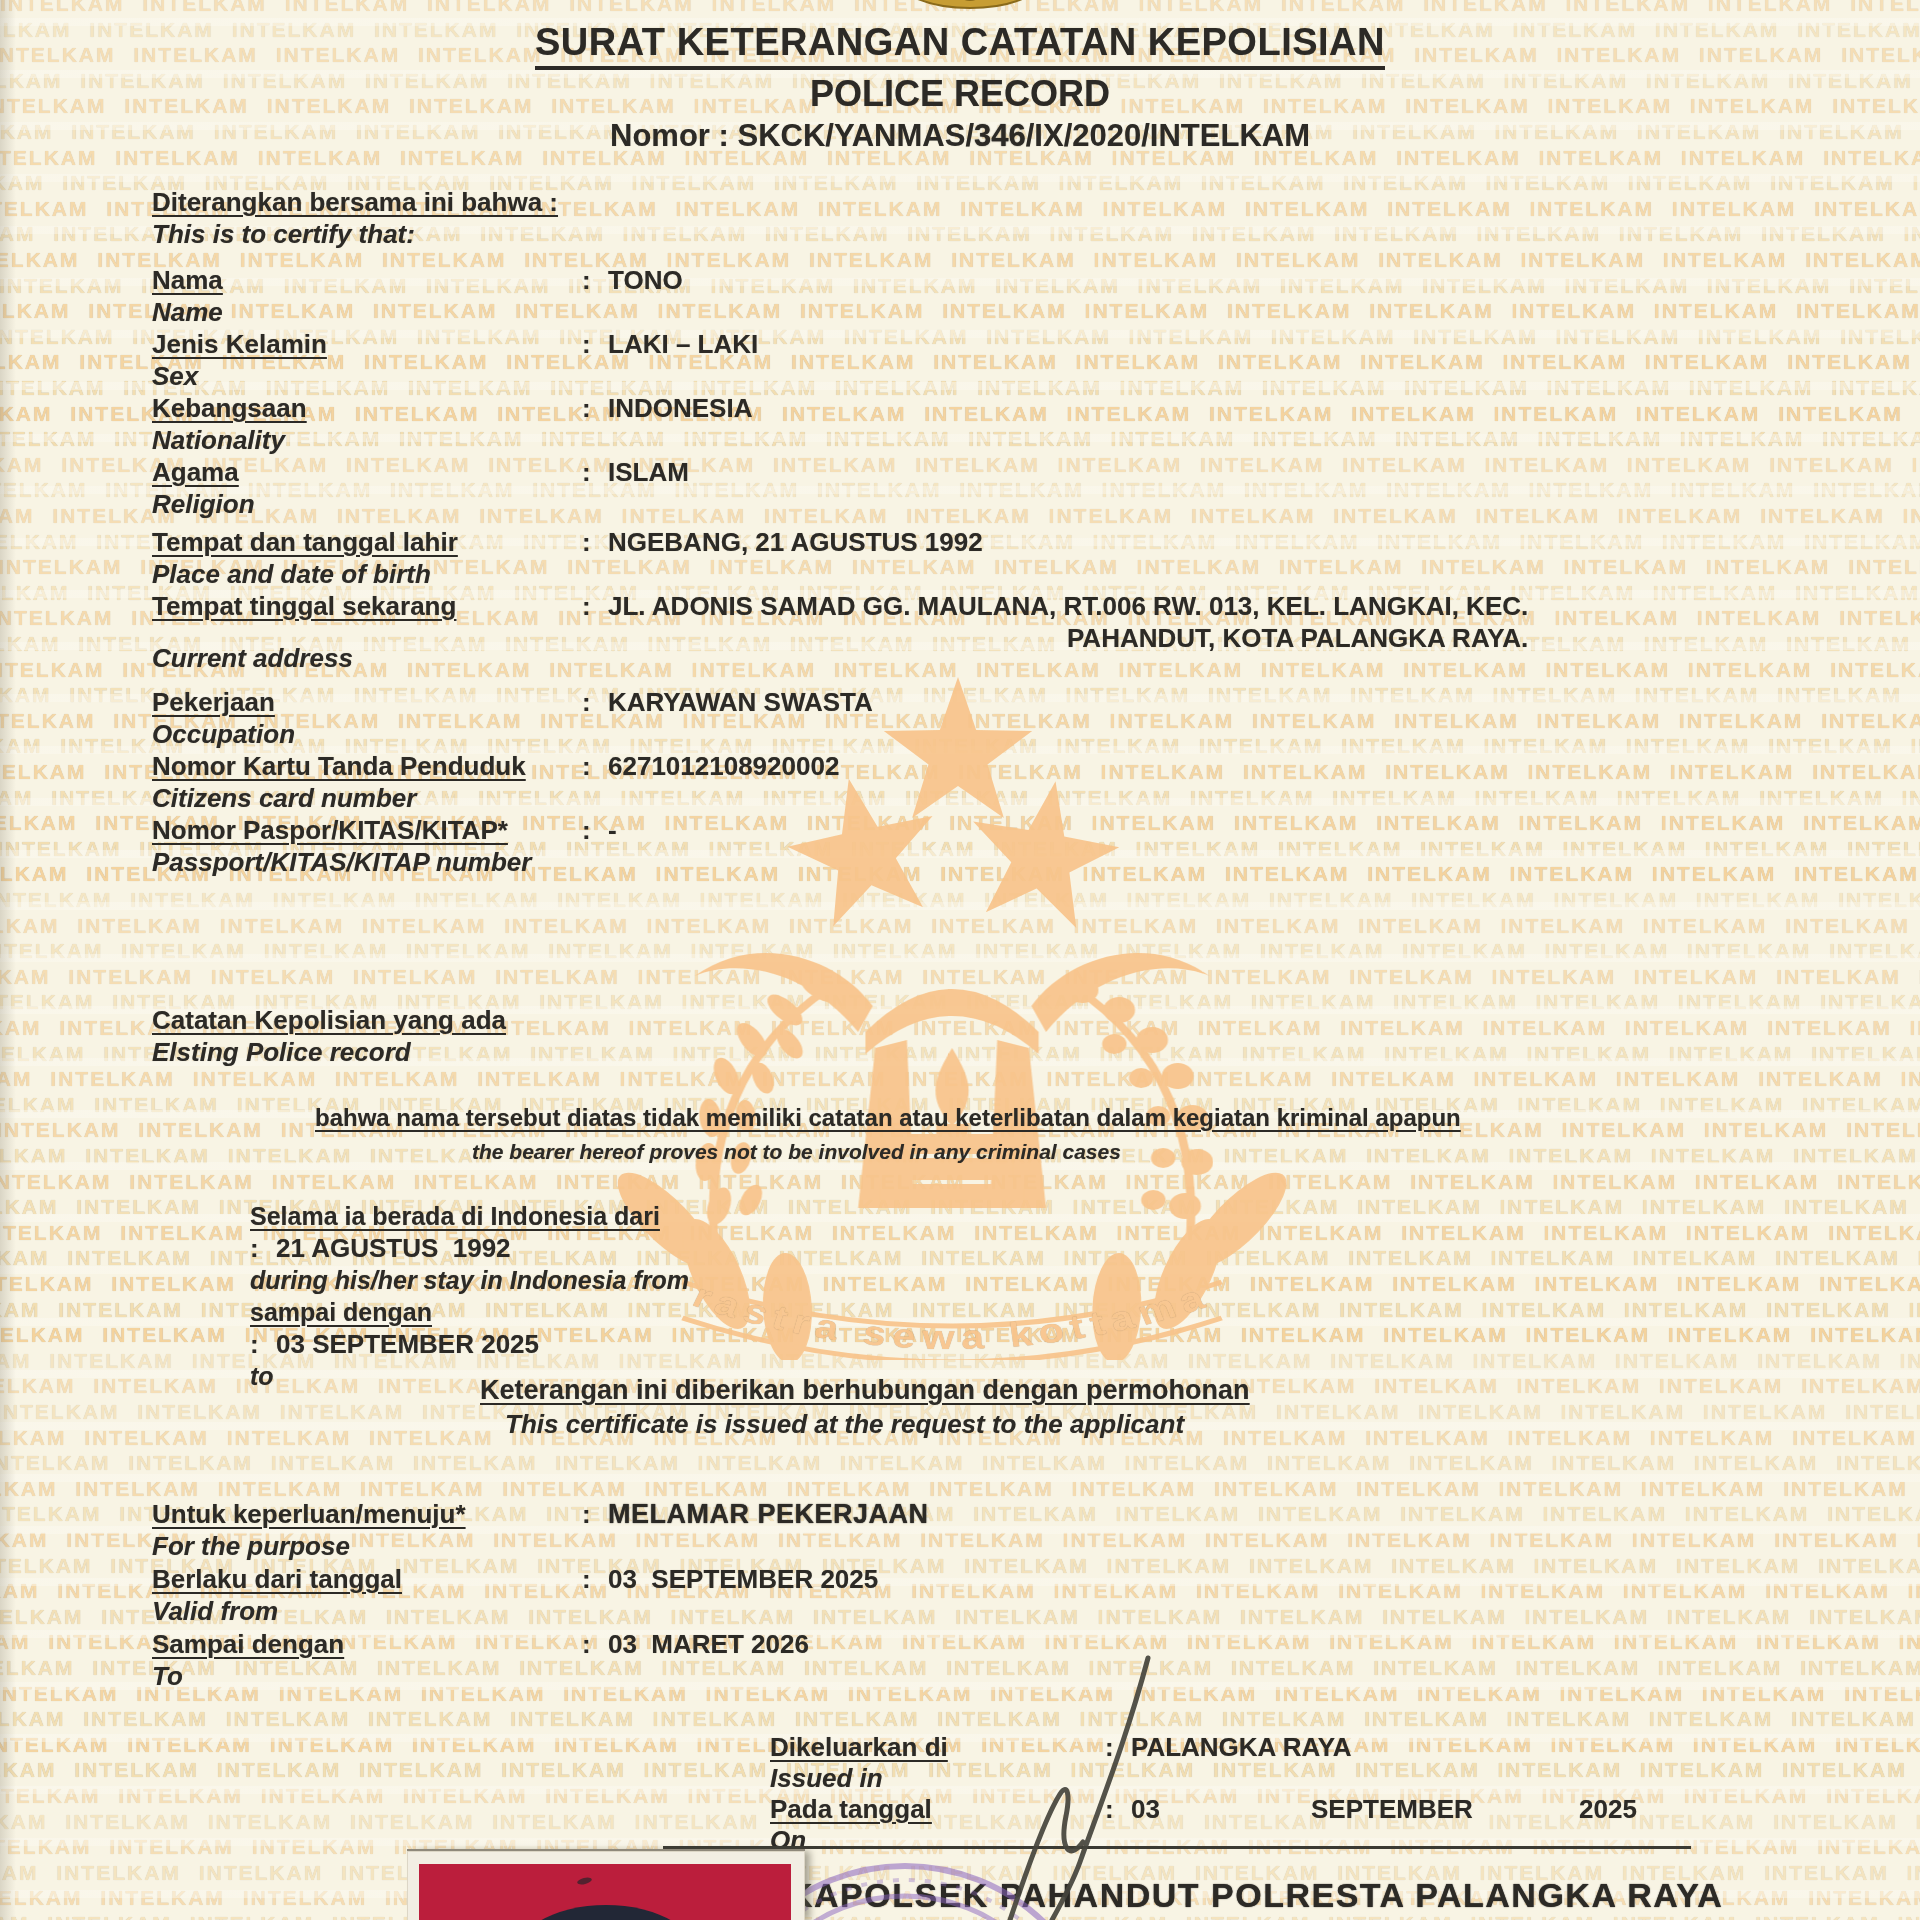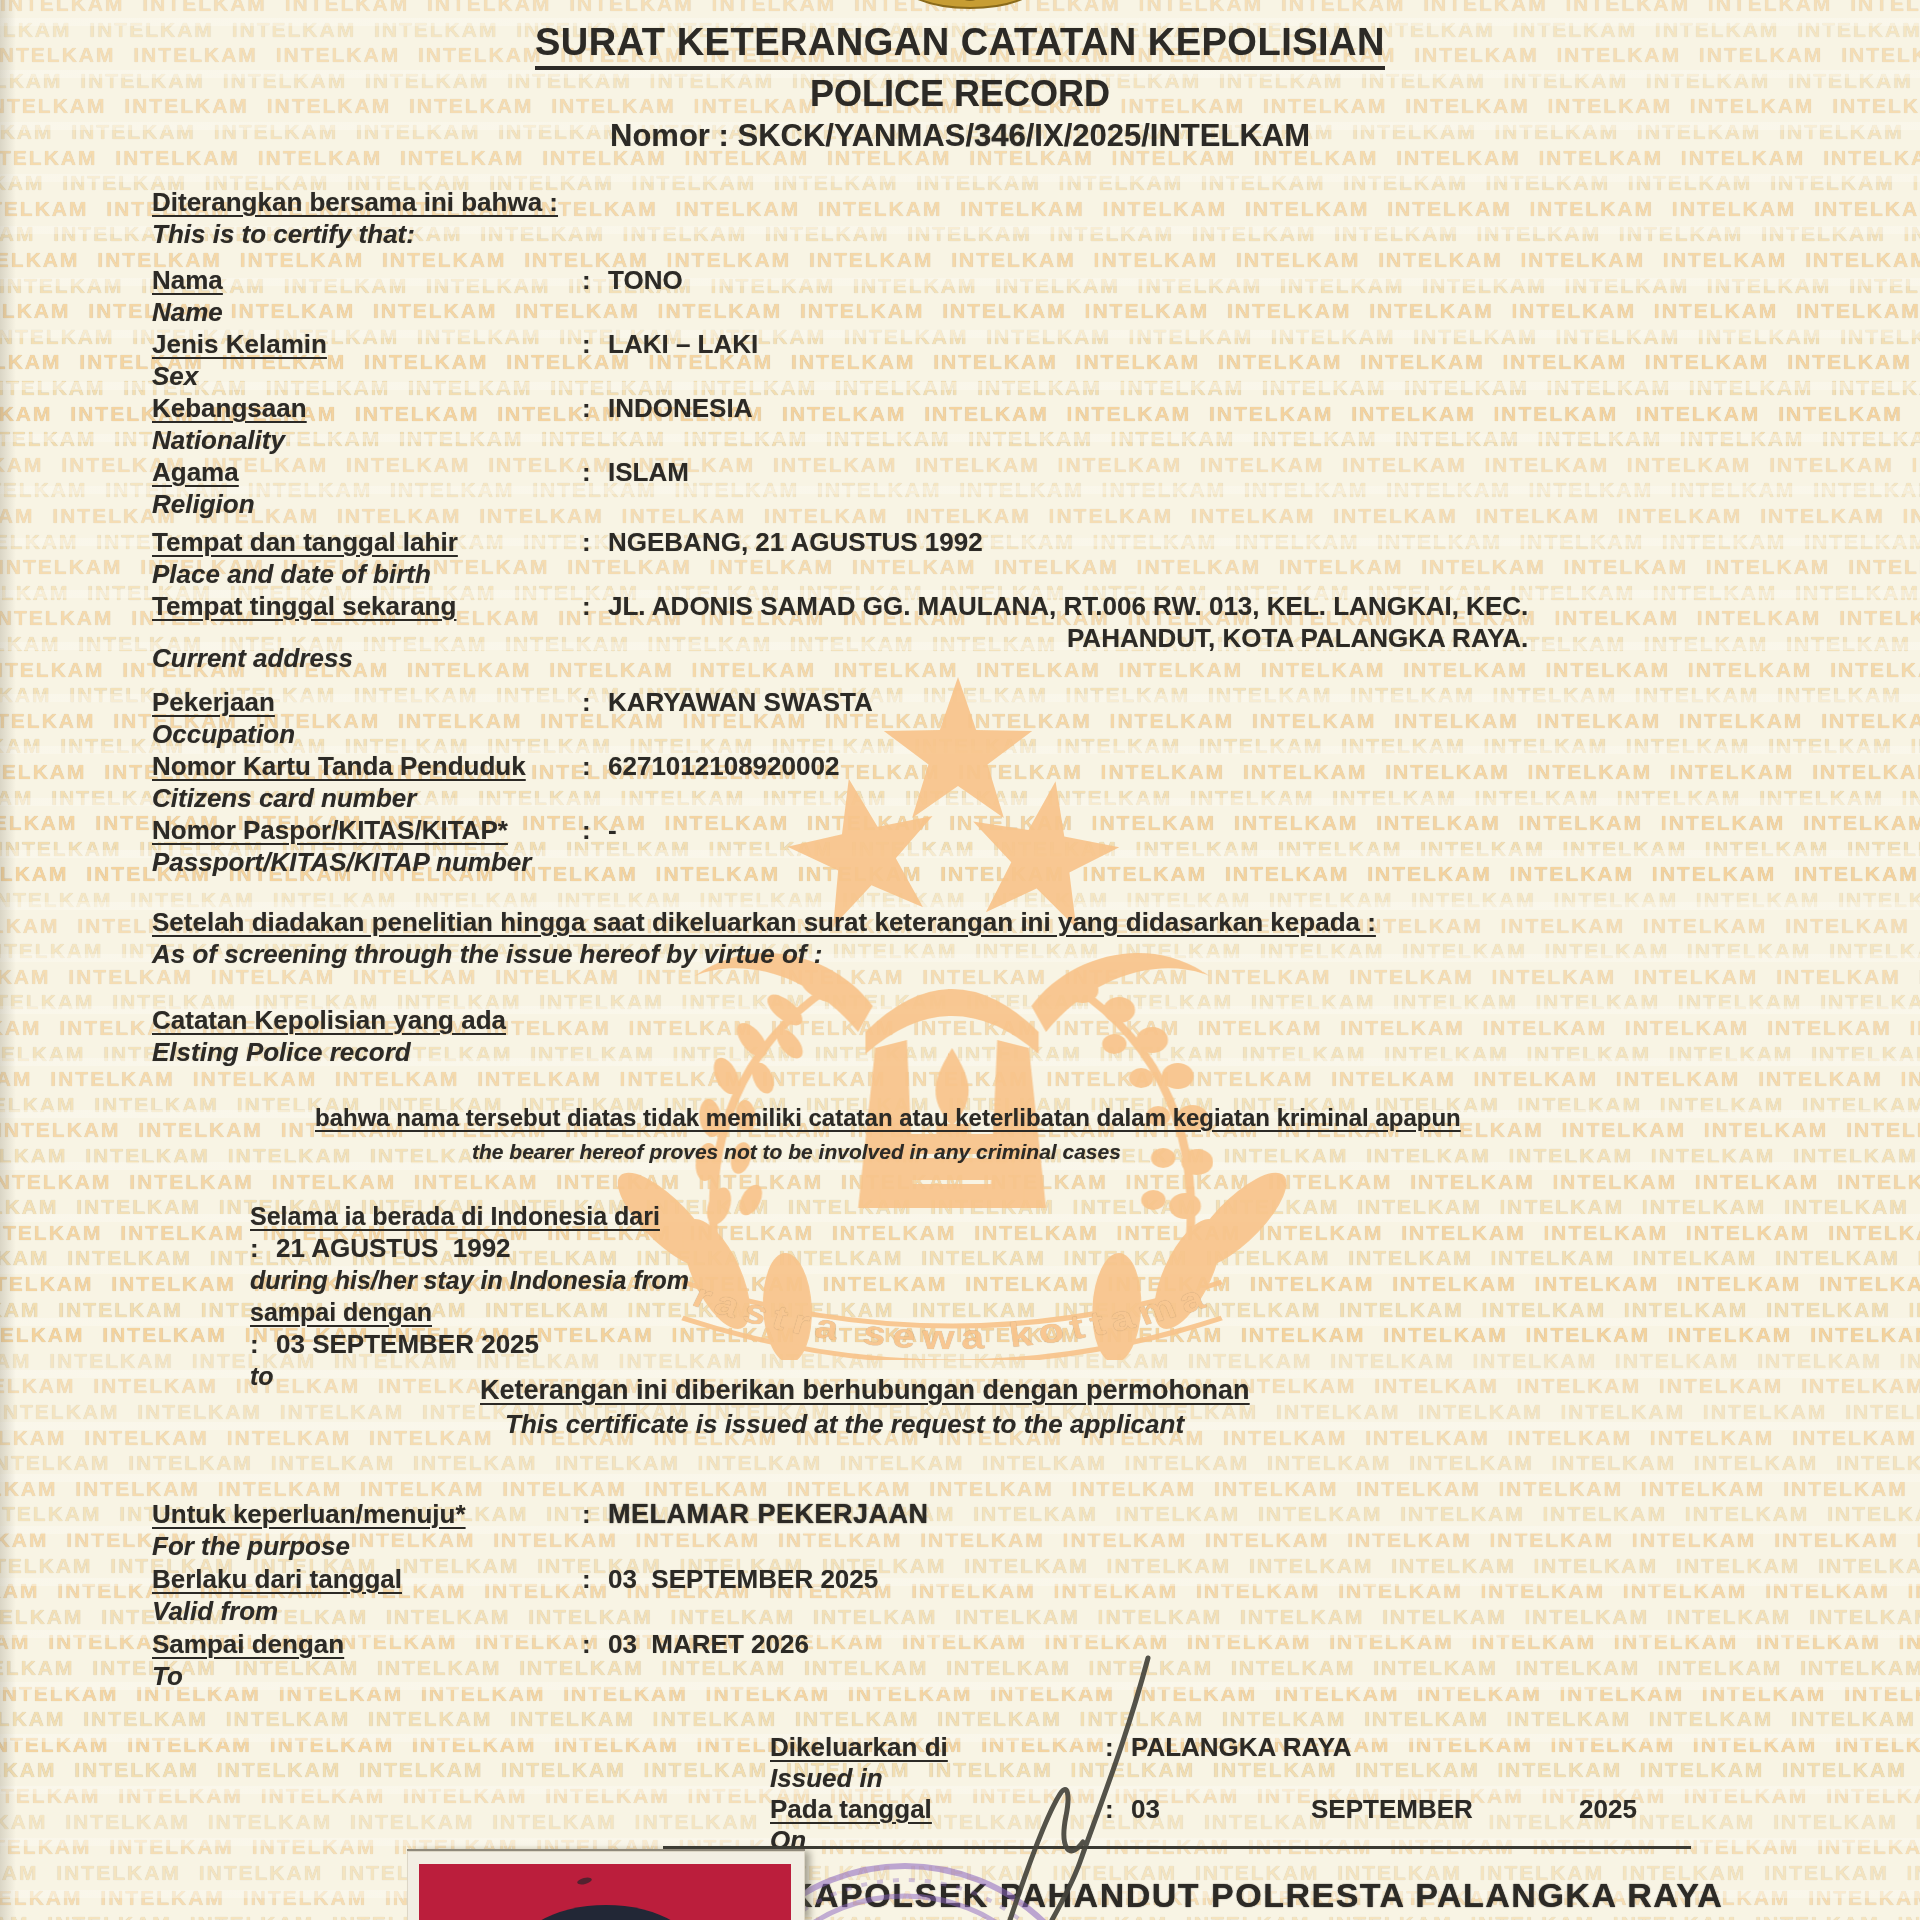--- a/index.html
+++ b/index.html
@@ -224,21 +224,21 @@
   </svg>
 
   <div class="content">
 
     <div class="hdr title">
       <span class="u">SURAT KETERANGAN CATATAN KEPOLISIAN</span>
     </div>
     <div class="hdr subtitle">POLICE RECORD</div>
     <div class="hdr numline">
       <span>Nomor :</span>
-      <span>SKCK/YANMAS/</span><b>346</b><span>/IX/2025/INTELKAM</span>
+      <span>SKCK/YANMAS/</span><b>346</b><span>/IX/2020/INTELKAM</span>
     </div>
 
     <div class="block" style="left:152px;top:186px;width:1460px;">
       <div style="margin-bottom:14px;">
         <div class="lbl">Diterangkan bersama ini bahwa :</div>
         <div class="en">This is to certify that:</div>
       </div>
 
       <div class="frow">
         <div class="lcol">
@@ -304,24 +304,20 @@
       </div>
       <div class="frow">
         <div class="lcol">
             <div class="lbl">Nomor Paspor/KITAS/KITAP*</div>
             <div class="en">Passport/KITAS/KITAP number</div>
           </div>
         <div class="vcol"><span class="colon">:</span><span class="vtext">-</span></div>
       </div>
     </div>
 
-    <div class="block" style="left:152px;top:906px;">
-      <div class="lbl">Setelah diadakan penelitian hingga saat dikeluarkan surat keterangan ini yang didasarkan kepada :</div>
-      <div class="en">As of screening through the issue hereof by virtue of :</div>
-    </div>
 
     <div class="block" style="left:152px;top:1004px;">
       <div class="lbl">Catatan Kepolisian yang ada</div>
       <div class="en">Elsting Police record</div>
     </div>
 
     <div class="absline lbl" style="left:315px;top:1102px;font-size:24px;">bahwa nama tersebut diatas tidak memiliki catatan atau keterlibatan dalam kegiatan kriminal apapun</div>
     <div class="absline en" style="left:472px;top:1136px;font-size:21px;">the bearer hereof proves not to be involved in any criminal cases</div>
 
     <div class="block" style="left:250px;top:1200px;width:1100px;">

